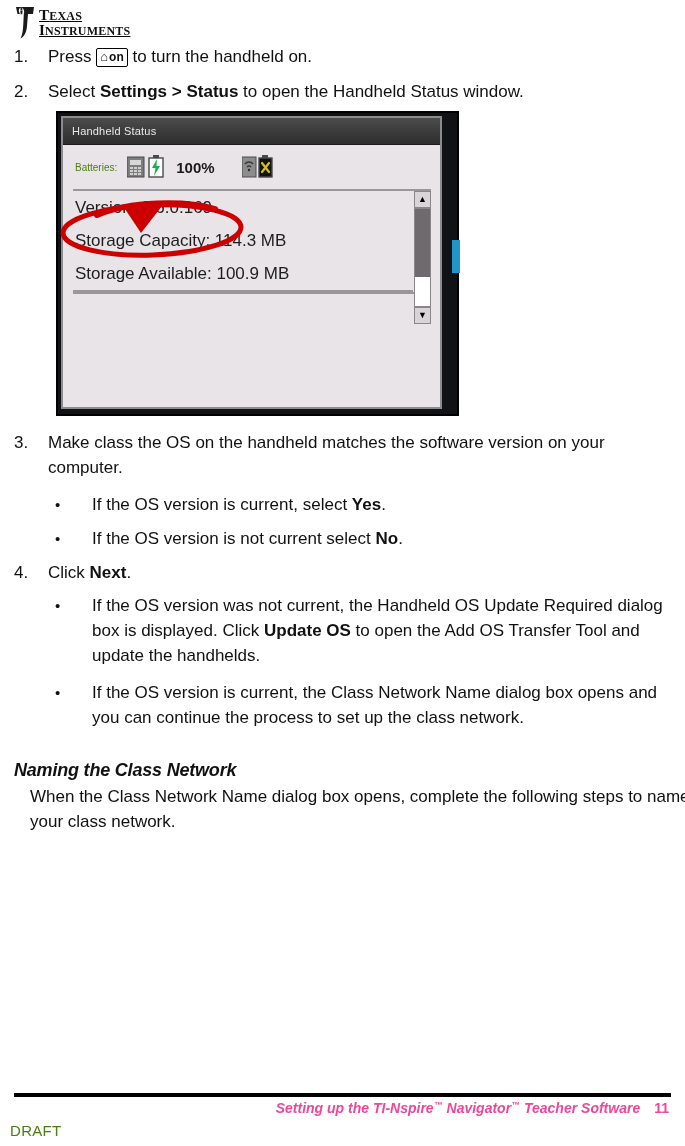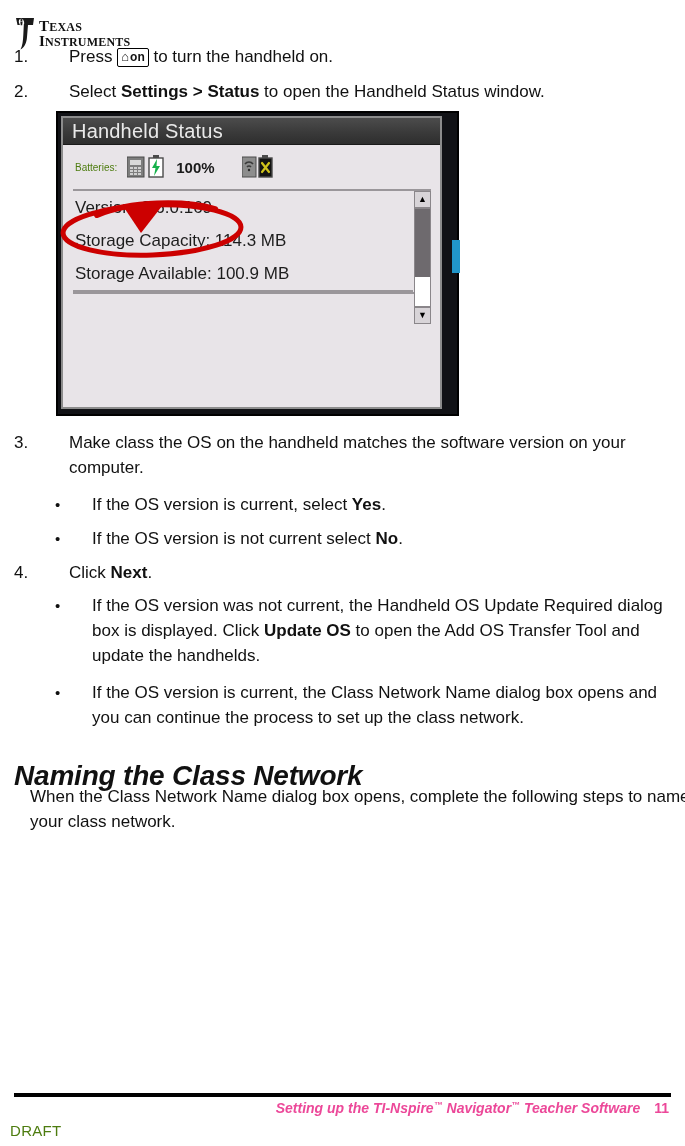--- a/index.html
+++ b/index.html
@@ -13,25 +13,26 @@
     position: relative;
     font-family: "Liberation Sans", sans-serif;
     color: #000000;
     overflow: hidden;
   }
 
   
   .ti-logo {
     position: absolute;
     left: 14px;
-    top: 17px;
+    top: 6px;
     width: 150px;
     height: 36px;
     display: flex;
     align-items: flex-start;
+    text-decoration: underline;
   }
   .ti-logo-mark {
     width: 22px;
     height: 33px;
     position: relative;
     flex: 0 0 auto;
   }
   .ti-logo-wordmark {
     margin-left: 3px;
     line-height: 0.95;
@@ -56,21 +57,21 @@
   }
   .step .num {
     position: absolute;
     left: 0;
     top: 0;
     width: 38px;
     text-align: left;
   }
   .step .txt {
     display: block;
-    margin-left: 55px;
+    margin-left: 34px;
   }
   b.ui { font-weight: bold; }
 
   
   .keycap {
     display: inline-block;
     border: 1.5px solid #000;
     border-radius: 2px;
     padding: 0px 3px 1px 3px;
     font-size: 12px;
@@ -97,21 +98,21 @@
   }
   .bullet .btxt {
     display: block;
     margin-left: 37px;
   }
 
   
   .section-heading {
     position: absolute;
     left: 14px;
-    font-size: 28px;
+    font-size: 18px;
     font-weight: bold;
     font-style: italic;
     color: #111;
     letter-spacing: -0.2px;
   }
 
   .body-para {
     position: absolute;
     left: 14px;
     font-size: 17px;
@@ -200,21 +201,21 @@
   .hh-titlebar {
     height: 26px;
     background: linear-gradient(to bottom, #4c4c4c 0%, #3a3a3a 55%, #2e2e2e 100%);
     border-bottom: 1px solid #1a1a1a;
     display: flex;
     align-items: center;
     padding-left: 9px;
   }
   .hh-title {
     color: #e9e9e9;
-    font-size: 20px;
+    font-size: 11px;
     letter-spacing: 0.2px;
   }
   .hh-body {
     position: relative;
     padding: 0 8px 0 9px;
     height: calc(100% - 27px);
     box-sizing: border-box;
   }
   .hh-batt-row {
     display: flex;

